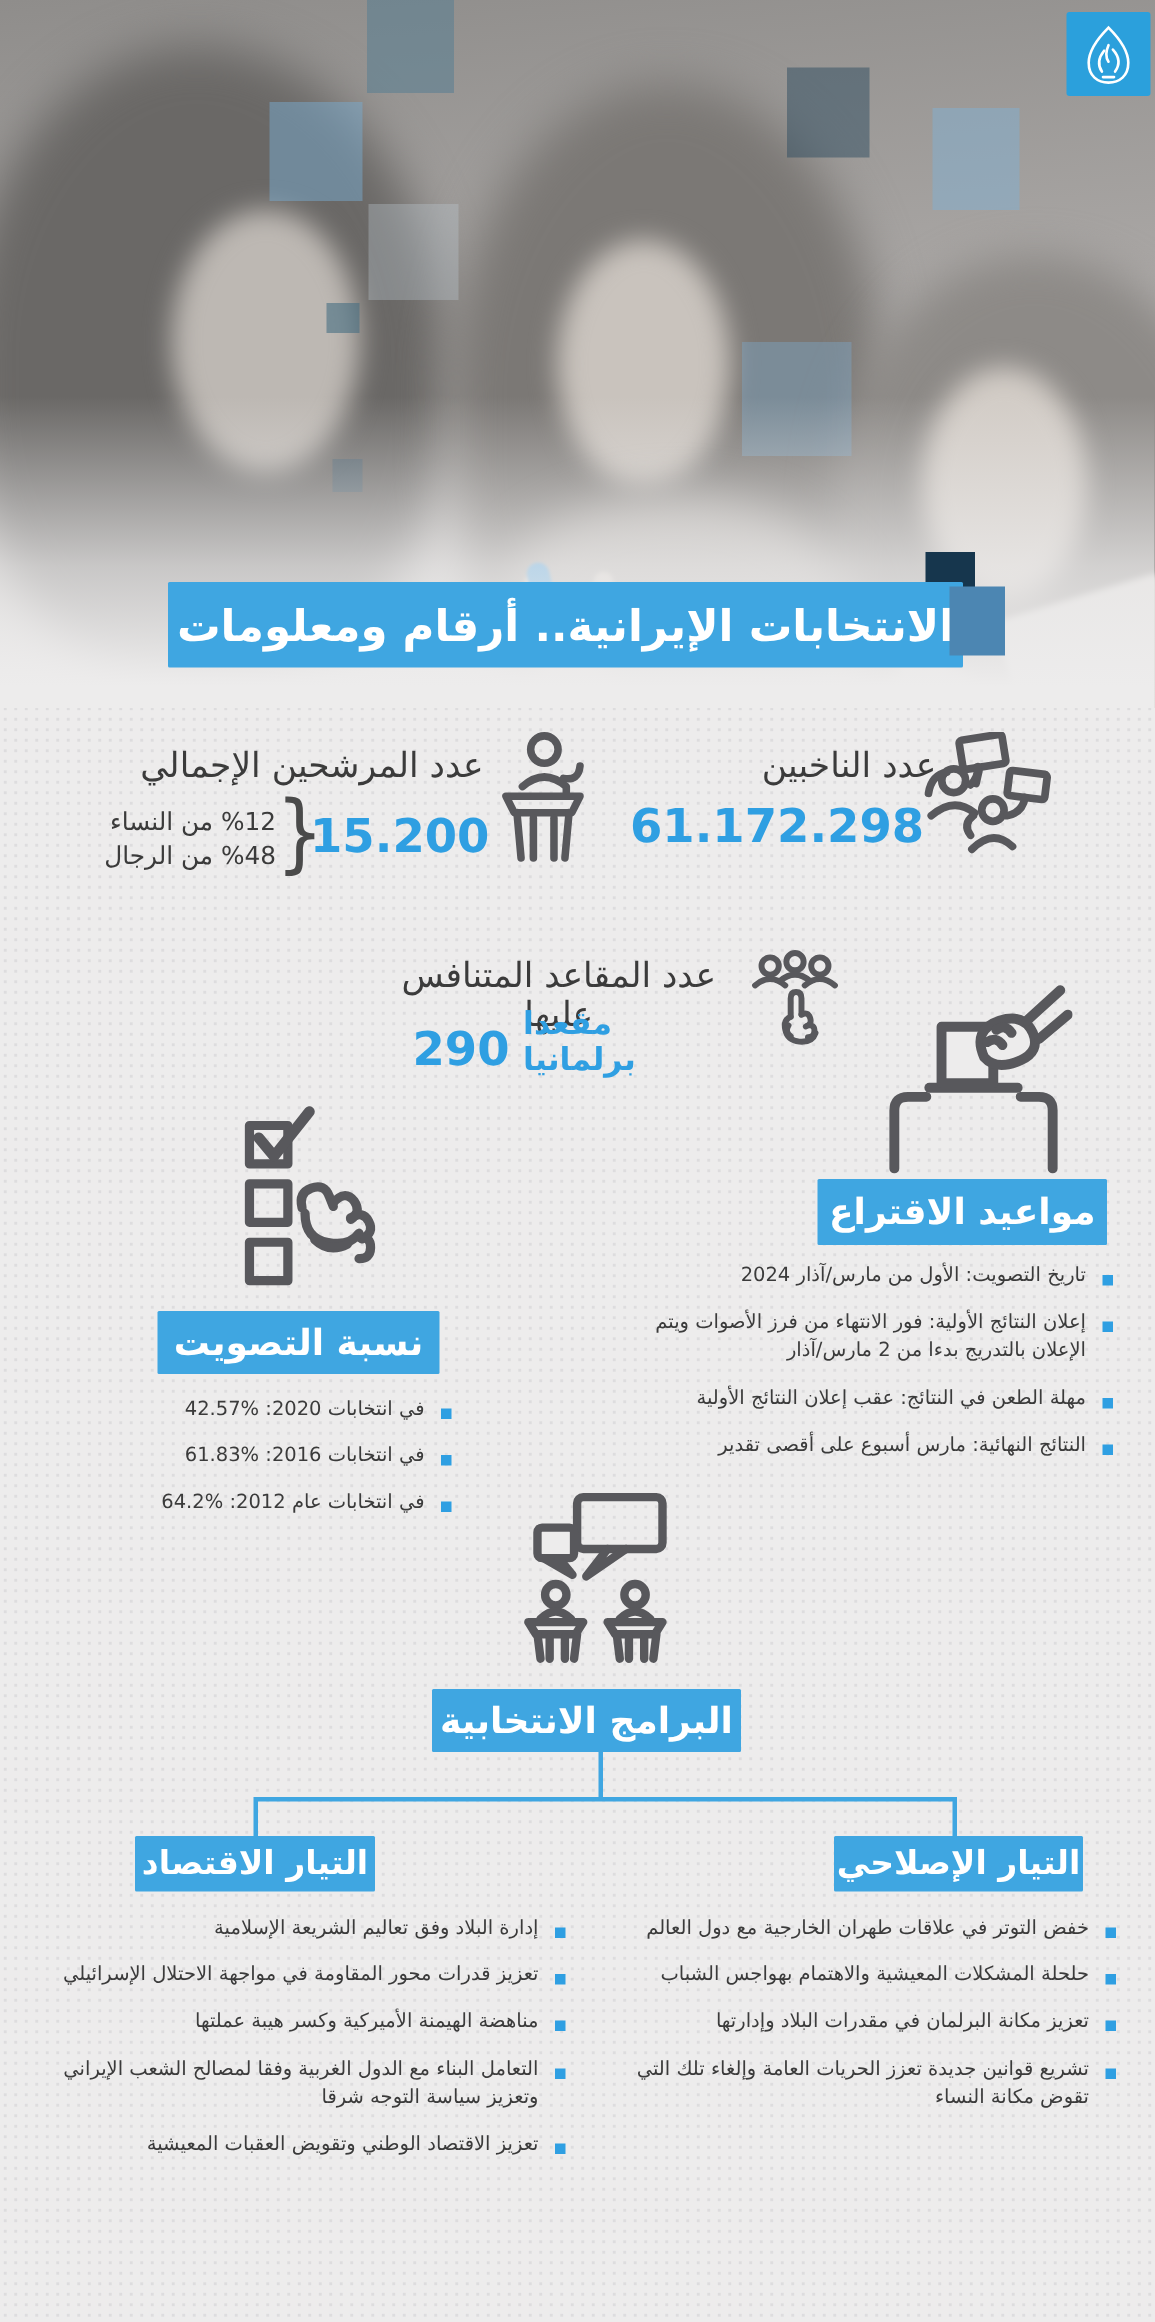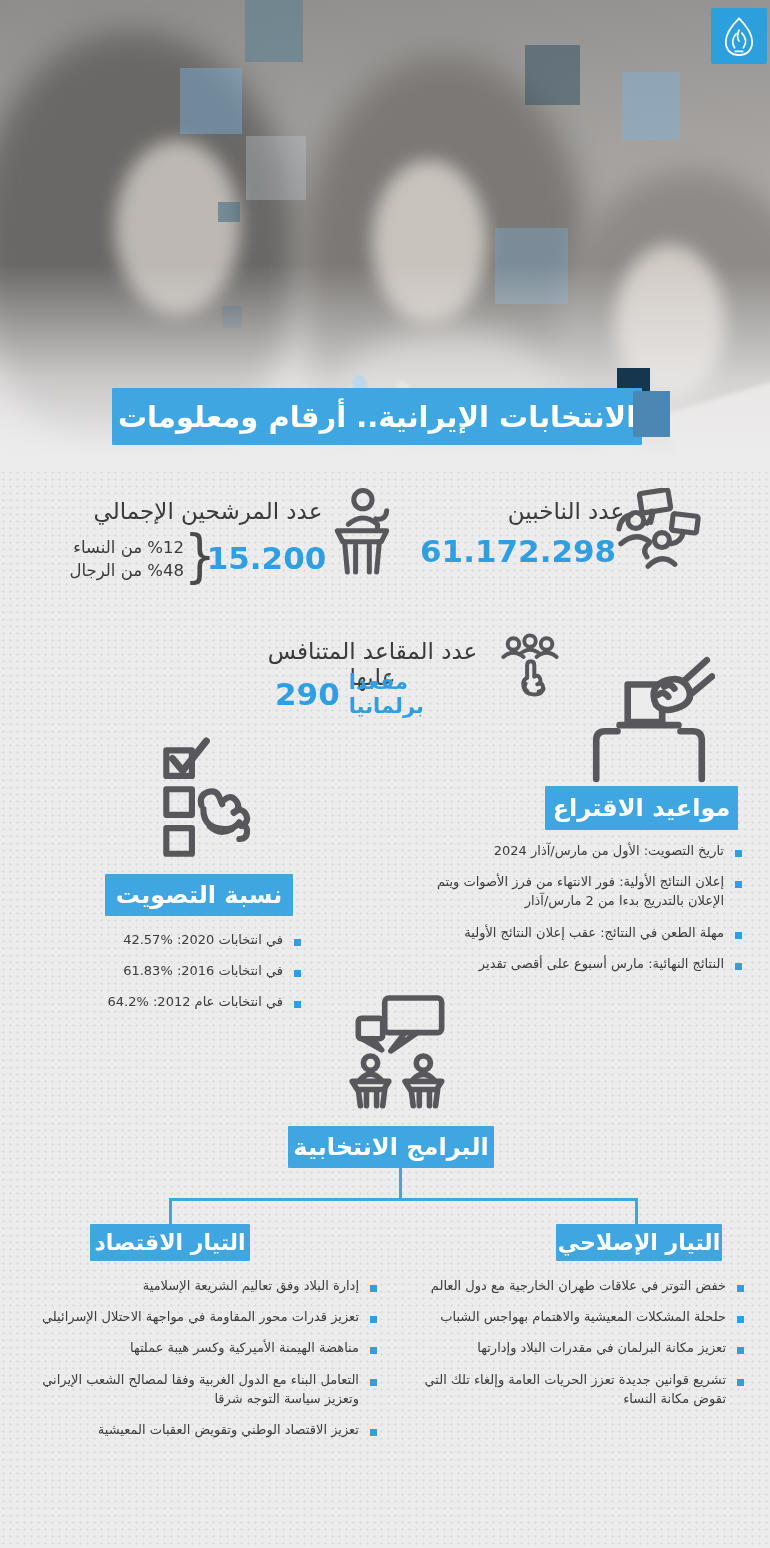--- a/index.html
+++ b/index.html
@@ -43,21 +43,21 @@
   
   .banner{background:var(--accent-blue,#3FA6E1);color:#fff;font-weight:bold;
     display:flex;align-items:center;justify-content:center;border-radius:1px;}
   .title-banner{left:112px;top:388px;width:530px;height:57px;font-size:29px;letter-spacing:0;}
   
   .stat-label{color:var(--text-dark,#3B3B3B);font-size:23px;text-align:center;}
   .stat-number{color:var(--number-blue,#2F9FE2);font-weight:bold;font-size:31px;text-align:center;
     direction:ltr;}
   .breakdown{color:var(--text-dark,#3B3B3B);font-size:16.5px;line-height:1.4;text-align:right;}
   .brace{color:#4a4a4a;font-size:50px;font-weight:400;line-height:1;transform:scaleY(1.15);}
-  .seat-value{display:flex;direction:ltr;align-items:center;justify-content:center;gap:9px;
+  .seat-value{display:flex;direction:ltr;align-items:flex-end;justify-content:center;gap:9px;
     color:var(--number-blue,#2F9FE2);font-weight:bold;}
   
   .blist{display:flex;flex-direction:column;}
   .blist .item{display:flex;align-items:flex-start;margin-bottom:12px;
     color:var(--text-dark,#3B3B3B);font-size:13px;line-height:1.48;text-align:right;}
   .blist .marker{flex:0 0 auto;width:7px;height:7px;background:var(--number-blue,#2F9FE2);
     margin-top:9px;margin-left:11px;}
   
   .sec-header{font-size:24px;}
   

